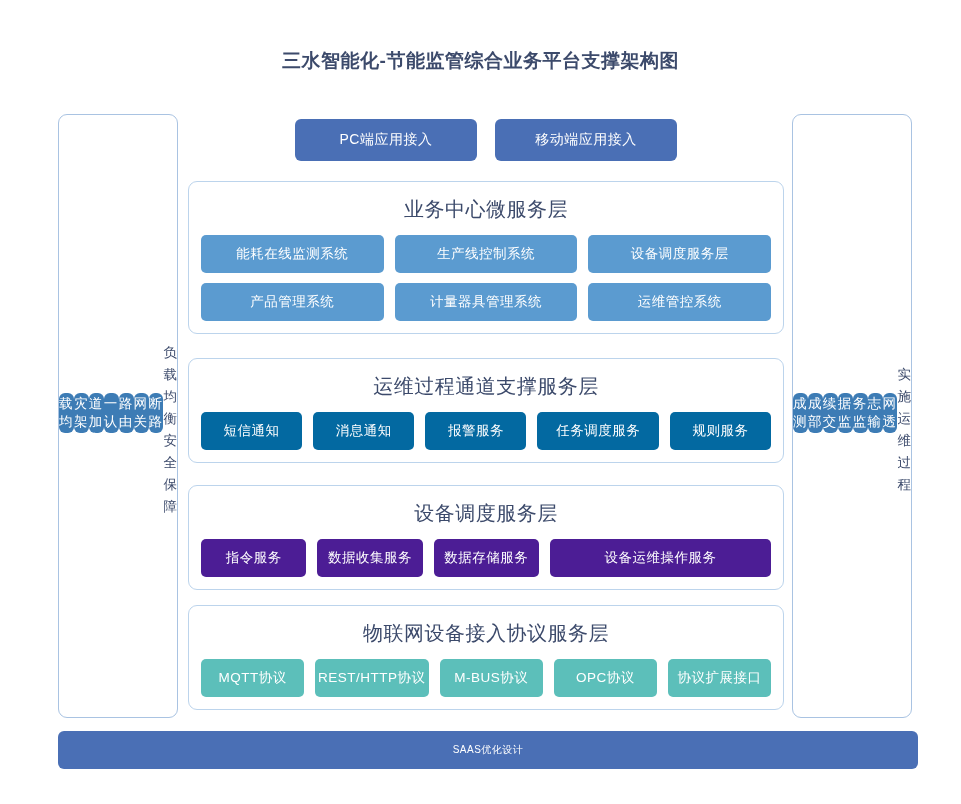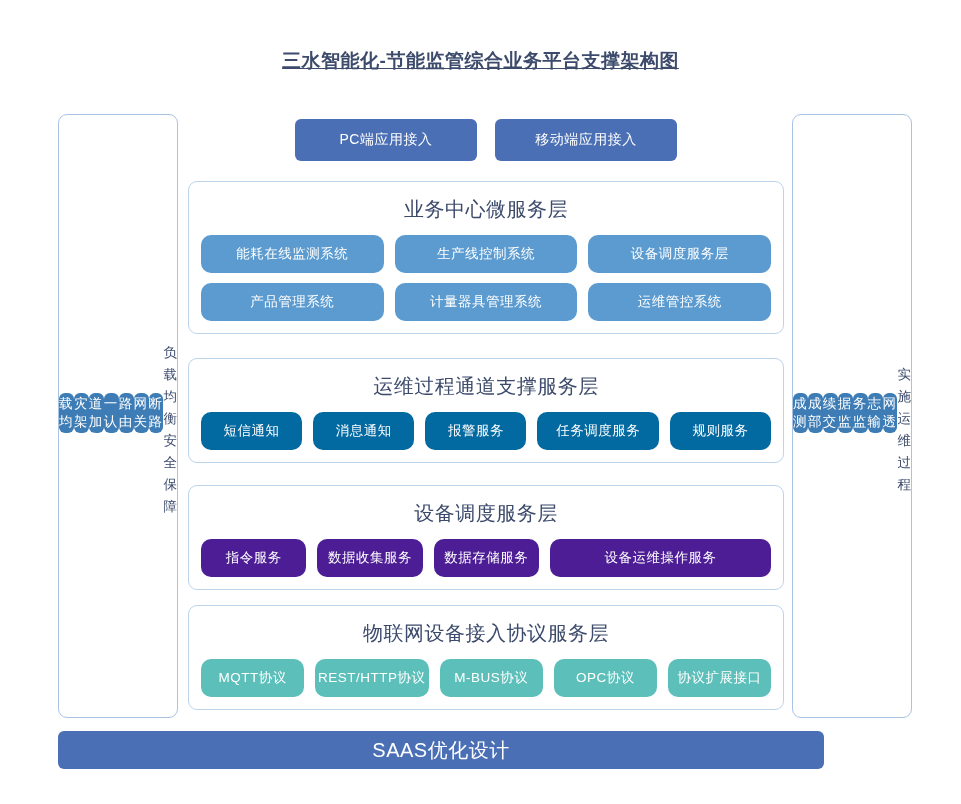--- a/index.html
+++ b/index.html
@@ -25,21 +25,20 @@
   .title {
     position: absolute;
     top: 48px;
     left: 0;
     width: 961px;
     text-align: center;
     font-size: 19px;
     font-weight: bold;
     color: #3c4a6b;
     letter-spacing: 0.5px;
-    text-decoration: underline;
   }
 
   
   .side-panel {
     position: absolute;
     top: 114px;
     width: 120px;
     height: 604px;
     border: 1.4px solid #a9c3e2;
     border-radius: 9px;
@@ -117,21 +116,21 @@
   }
   .layer-row {
     display: flex;
     gap: 11px;
     margin-bottom: 10px;
   }
   .layer-row:last-child { margin-bottom: 0; }
 
   .box {
     height: 38px;
-    border-radius: 10px;
+    border-radius: 5px;
     display: flex;
     align-items: center;
     justify-content: center;
     color: #ffffff;
     font-size: 13.5px;
     letter-spacing: 0.5px;
     box-sizing: border-box;
     white-space: nowrap;
   }
 
@@ -145,26 +144,26 @@
   .c-business { background: #5b9bd0; }
   .c-ops      { background: #0369a1; }
   .c-device   { background: #4c1d95; }
   .c-protocol { background: #5cbfba; }
 
   
   .saas-bar {
     position: absolute;
     left: 58px;
     top: 731px;
-    width: 766px;
+    width: 860px;
     height: 38px;
     border-radius: 6px;
     background: #4a6fb5;
     color: #ffffff;
-    font-size: 20px;
+    font-size: 10px;
     display: flex;
     align-items: center;
     justify-content: center;
     letter-spacing: 0.5px;
   }
 </style>
 </head>
 <body>
 
 <div class="page">

